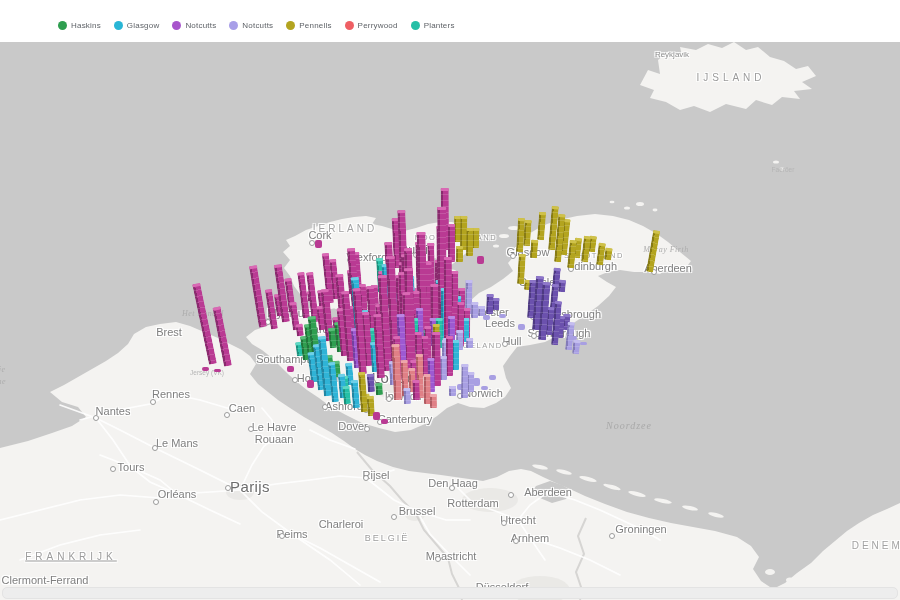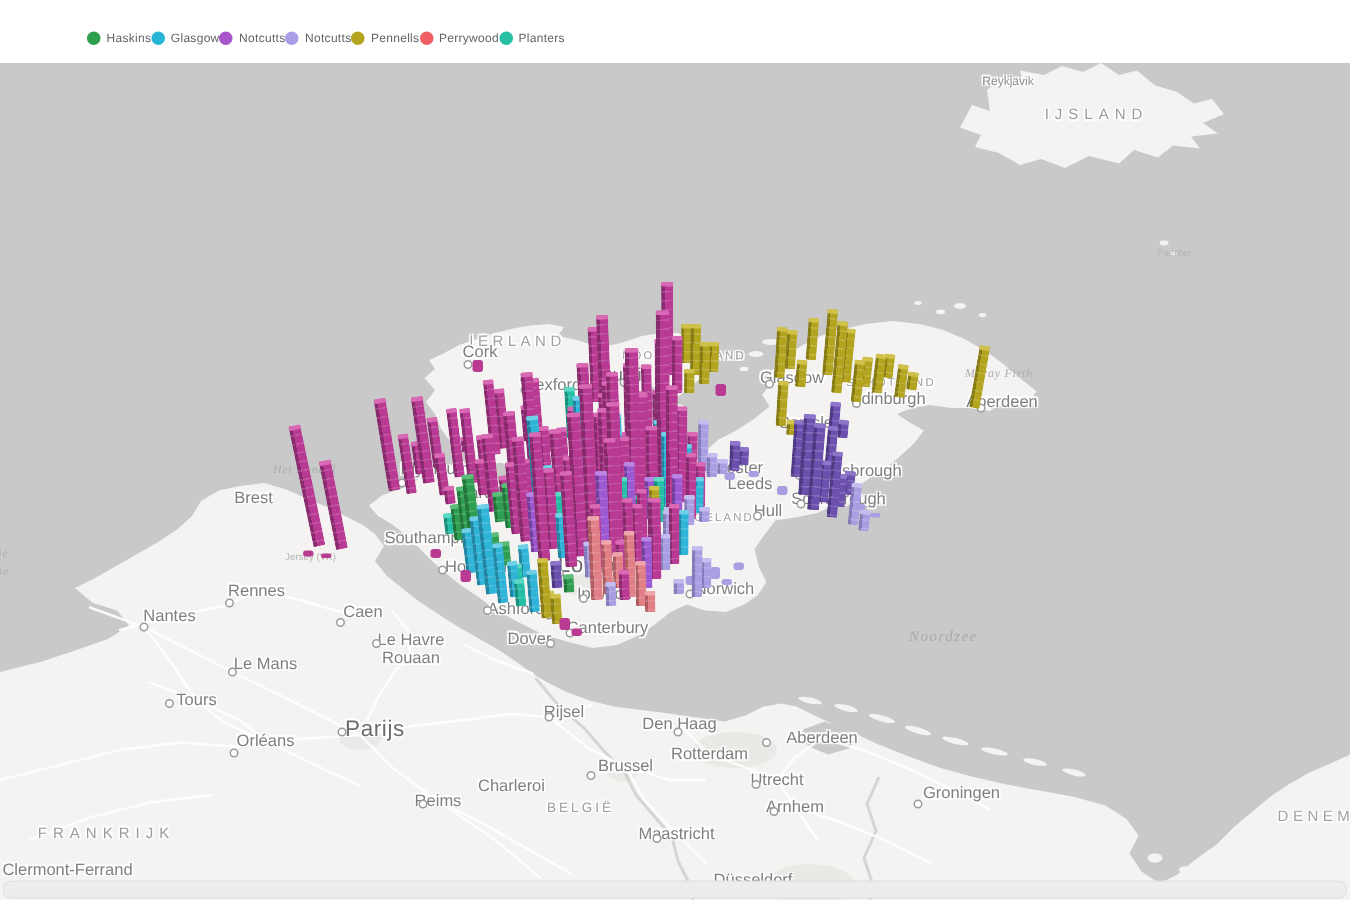--- a/index.html
+++ b/index.html
@@ -1,19 +1,19 @@
 <!DOCTYPE html>
 <html><head>
 <meta charset="utf-8">
 <style>
   html,body{margin:0;padding:0;background:#fff;}
   #app{position:relative;width:900px;height:600px;overflow:hidden;font-family:"Liberation Sans",sans-serif;background:#fff;}
   
   #header{position:absolute;left:0;top:0;width:900px;height:42px;background:#ffffff;z-index:40;}
-  #legend{position:absolute;left:10px;top:21px;display:flex;align-items:flex-start;padding-left:48px;}
+  #legend{position:absolute;left:10px;top:21px;display:flex;align-items:flex-start;gap:13px;padding-left:48px;}
   .legend-item{display:flex;align-items:center;gap:4px;cursor:pointer;}
   .legend-dot{width:9px;height:9px;border-radius:50%;flex:none;}
   .legend-label{font-size:8px;color:#5f6368;letter-spacing:.2px;white-space:nowrap;}
   
   #map{position:absolute;left:0;top:42px;width:900px;height:558px;background:#c9c9c9;overflow:hidden;cursor:grab;}
   #basemap{position:absolute;left:0;top:0;}
   #labels,#dots,#columns{position:absolute;left:0;top:0;width:900px;height:558px;pointer-events:none;}
   .map-label{position:absolute;transform:translate(-50%,-50%);white-space:nowrap;
     text-shadow:-1px -1px 0 #fff,1px -1px 0 #fff,-1px 1px 0 #fff,1px 1px 0 #fff,0 0 3px #fff;}
   .city{font-size:11px;color:#7f7f7f;}
@@ -215,21 +215,21 @@
         <div class="map-label city" style="left: 417px; top: 469px;">Brussel</div>
         <div class="map-label country-sm2" style="left: 387px; top: 496px;">BELGIË</div>
         <div class="map-label city" style="left: 453px; top: 441px;">Den Haag</div>
         <div class="map-label city" style="left: 473px; top: 461px;">Rotterdam</div>
         <div class="map-label city" style="left: 548px; top: 450px;">Aberdeen</div>
         <div class="map-label city" style="left: 518px; top: 478px;">Utrecht</div>
         <div class="map-label city" style="left: 530px; top: 496px;">Arnhem</div>
         <div class="map-label city" style="left: 641px; top: 487px;">Groningen</div>
         <div class="map-label city" style="left: 451px; top: 514px;">Maastricht</div>
         <div class="map-label city" style="left: 502px; top: 545px;">Düsseldorf</div>
-        <div class="map-label country" style="left: 71px; top: 514px;">FRANKRIJK</div>
+        <div class="map-label country" style="left: 71px; top: 514px; text-decoration: underline;">FRANKRIJK</div>
         <div class="map-label city" style="left: 45px; top: 538px;">Clermont-Ferrand</div>
         <div class="map-label country-md" style="left: 902px; top: 503px;">DENEMARKEN</div>
         <div class="map-label sea-sm" style="left: -8px; top: 327px;">Biskaje</div>
         <div class="map-label sea-sm" style="left: -12px; top: 339px;">Gascogne</div>
       </div>
     <div id="dots">
         <div class="city-dot" style="left: 268px; top: 280px;"></div>
         <div class="city-dot" style="left: 320px; top: 320px;"></div>
         <div class="city-dot" style="left: 295px; top: 338px;"></div>
         <div class="city-dot" style="left: 325px; top: 365px;"></div>

